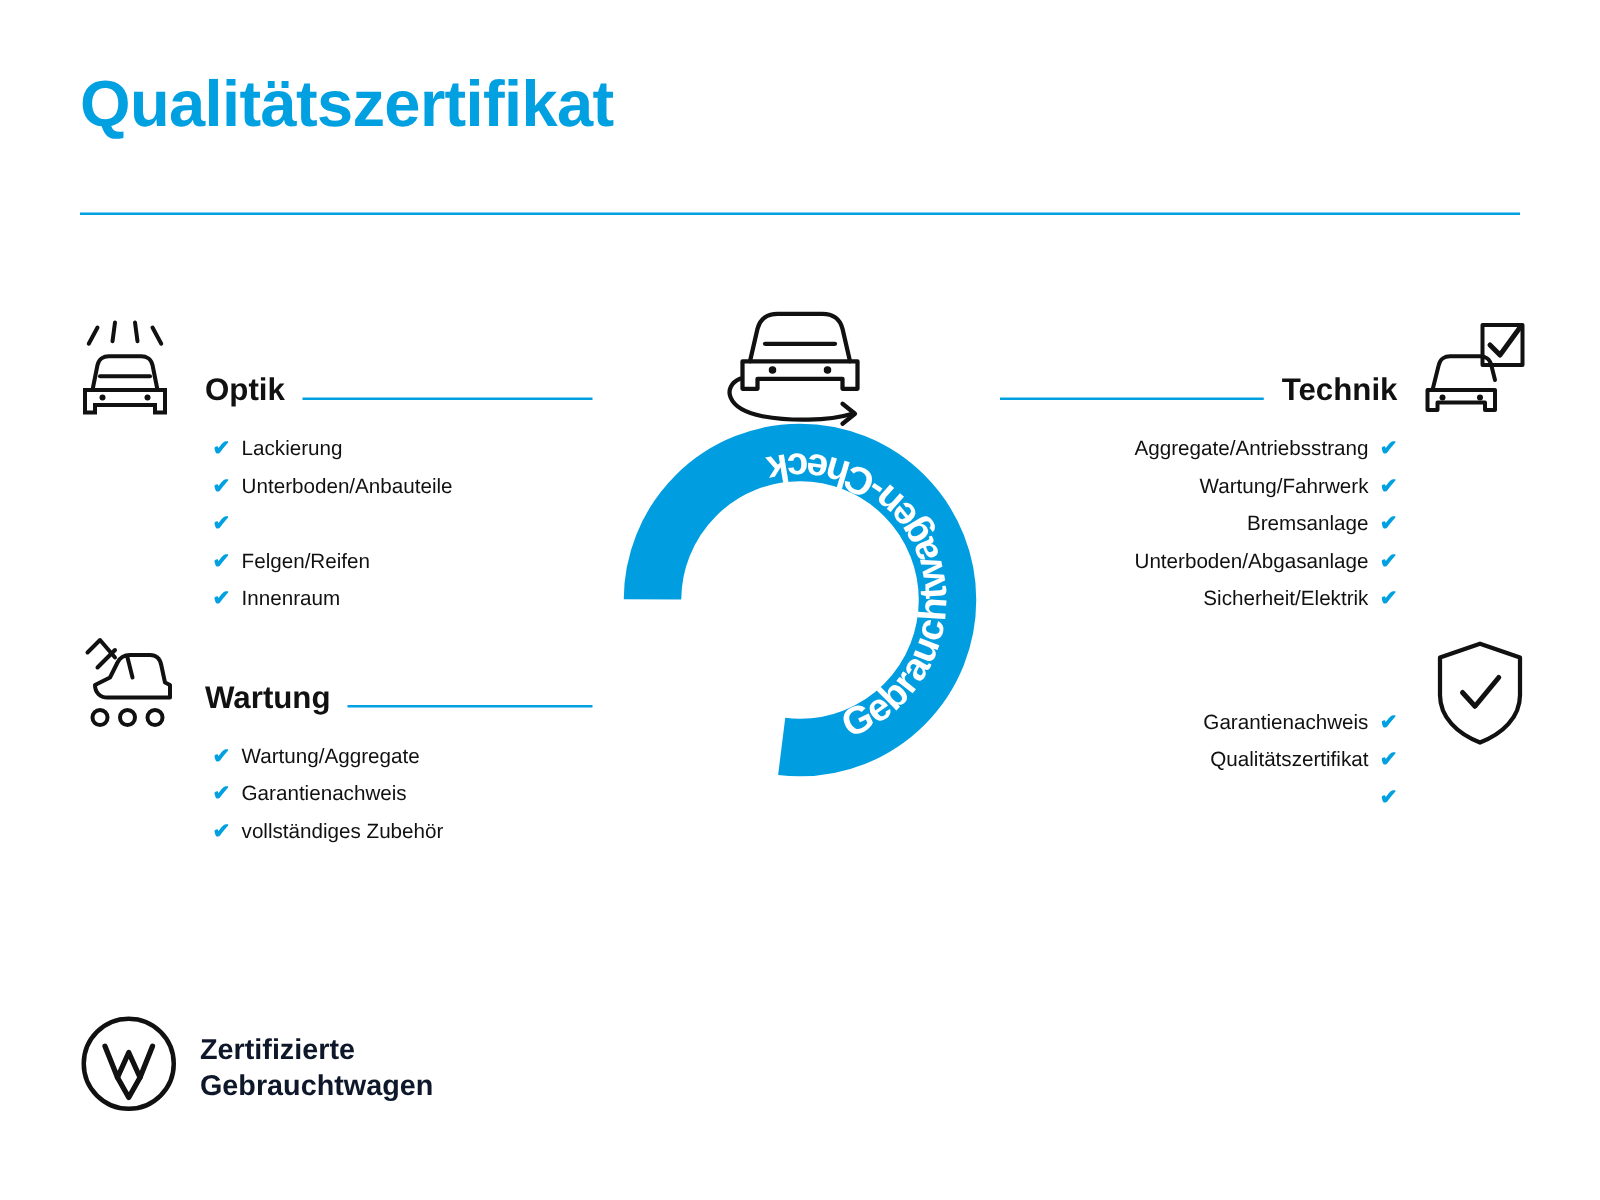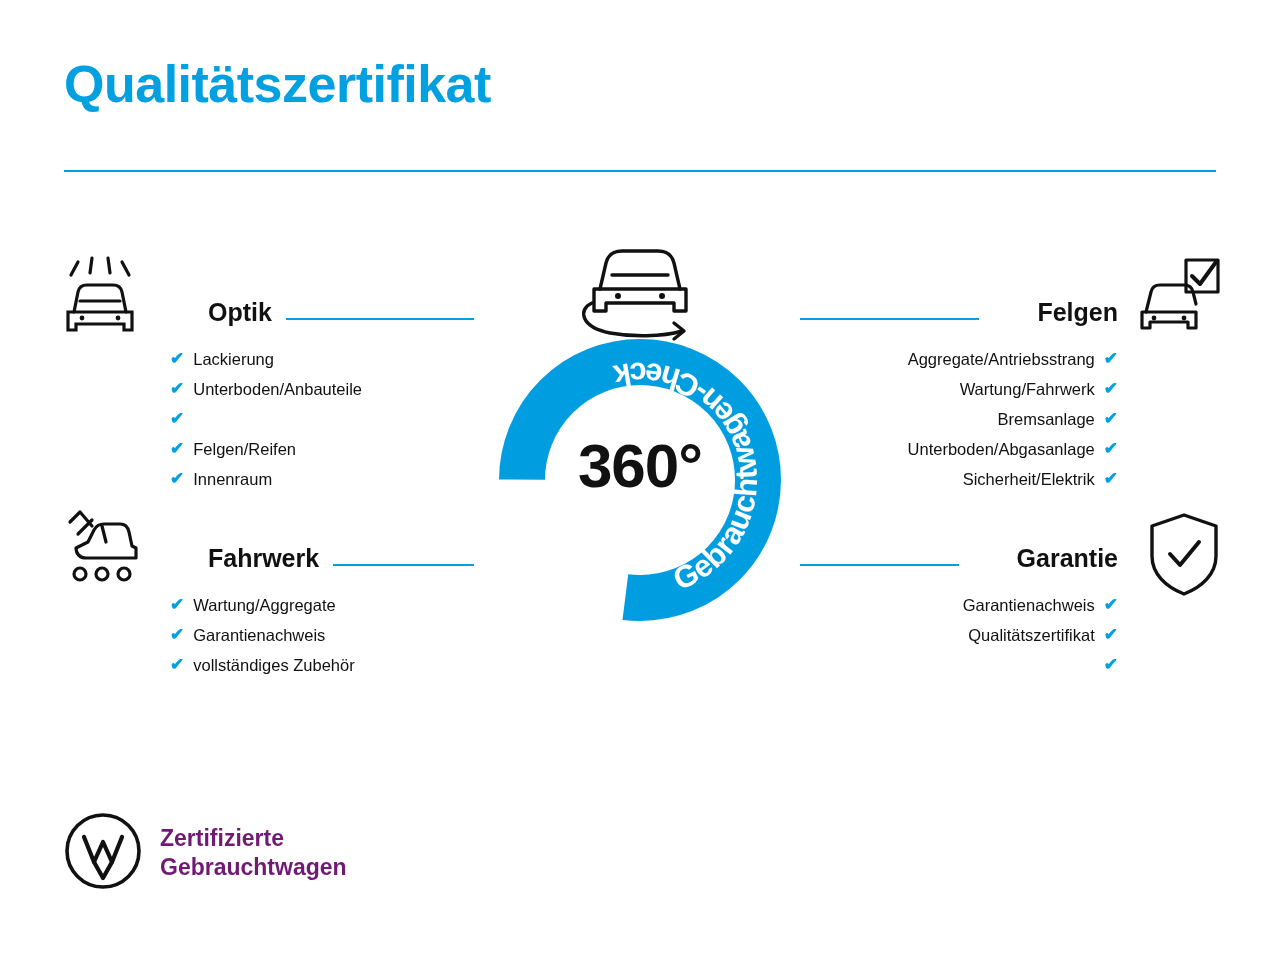--- a/index.html
+++ b/index.html
@@ -44,21 +44,20 @@
     display: flex;
     align-items: flex-end;
   }
   .section-title {
     font-size: 25px;
     font-weight: bold;
     color: #111111;
     white-space: nowrap;
     line-height: 1;
     padding-bottom: 2px;
-    margin-left: 44px;
   }
   .section-rule {
     height: 2px;
     background: #00a0e1;
     flex: 1 1 auto;
     margin-bottom: 7px;
   }
   .section.left .section-rule { margin-left: 14px; }
   .section.right .section-rule { margin-right: 14px; }
 
@@ -142,21 +141,21 @@
     left: 64px;
     top: 812px;
     display: flex;
     align-items: center;
   }
   #footer-brand .vw-logo { margin-right: 18px; }
   #footer-brand .brand-text {
     font-size: 23px;
     font-weight: bold;
     line-height: 1.25;
-    color: #701a75;
+    color: #0f172a;
   }
 </style>
 </head>
 <body>
 
 <div class="page-title">Qualitätszertifikat</div>
 <div class="header-rule"></div>
 
 <div class="side-icon" id="icon-optik">
   <svg width="86" height="90" viewBox="0 0 86 90">
@@ -231,21 +230,21 @@
     </li>
     <li class="item">
       <span class="check">✔</span>
       <span>Innenraum</span>
     </li>
   </ul>
 </div>
 
 <div class="section left" id="sec-wartung">
   <div class="section-head">
-    <div class="section-title">Fahrwerk</div>
+    <div class="section-title">Wartung</div>
     <div class="section-rule"></div>
   </div>
   <ul class="items">
     <li class="item">
       <span class="check">✔</span>
       <span>Wartung/Aggregate</span>
     </li>
     <li class="item">
       <span class="check">✔</span>
       <span>Garantienachweis</span>
@@ -253,21 +252,21 @@
     <li class="item">
       <span class="check">✔</span>
       <span>vollständiges Zubehör</span>
     </li>
   </ul>
 </div>
 
 <div class="section right" id="sec-technik">
   <div class="section-head">
     <div class="section-rule"></div>
-    <div class="section-title">Felgen</div>
+    <div class="section-title">Technik</div>
   </div>
   <ul class="items">
     <li class="item">
       <span>Aggregate/Antriebsstrang</span>
       <span class="check">✔</span>
     </li>
     <li class="item">
       <span>Wartung/Fahrwerk</span>
       <span class="check">✔</span>
     </li>
@@ -280,24 +279,20 @@
       <span class="check">✔</span>
     </li>
     <li class="item">
       <span>Sicherheit/Elektrik</span>
       <span class="check">✔</span>
     </li>
   </ul>
 </div>
 
 <div class="section right" id="sec-garantie">
-  <div class="section-head">
-    <div class="section-rule"></div>
-    <div class="section-title">Garantie</div>
-  </div>
   <ul class="items">
     <li class="item">
       <span>Garantienachweis</span>
       <span class="check">✔</span>
     </li>
     <li class="item">
       <span>Qualitätszertifikat</span>
       <span class="check">✔</span>
     </li>
     <li class="item">
@@ -328,21 +323,20 @@
         <path id="ringtext" d="M 160,160 m -117,0 a 117,117 0 1 0 234,0 a 117,117 0 1 0 -234,0"></path>
       </defs>
 
       <circle cx="160" cy="160" r="118" fill="none" stroke="#009ee0" stroke-width="46" stroke-linecap="butt" stroke-dasharray="570 171" stroke-dashoffset="370"></circle>
       <text font-family="Liberation Sans, sans-serif" font-size="31" font-weight="bold" fill="#ffffff">
         <textPath href="#ringtext" startOffset="30.5%">Gebrauchtwagen-Check</textPath>
       </text>
     </svg>
   </div>
 
-  <div class="deg">360°</div>
 </div>
 
 <div id="footer-brand">
   <span class="vw-logo">
     <svg width="78" height="78" viewBox="0 0 78 78">
       <circle cx="39" cy="39" r="36" fill="none" stroke="#111" stroke-width="3.6"></circle>
       <g fill="none" stroke="#111" stroke-width="4.2" stroke-linejoin="round" stroke-linecap="round">
         <path d="M20 25 L30 50 L39 30 L48 50 L58 25"></path>
         <path d="M30 50 L39 66 L48 50"></path>
       </g>

